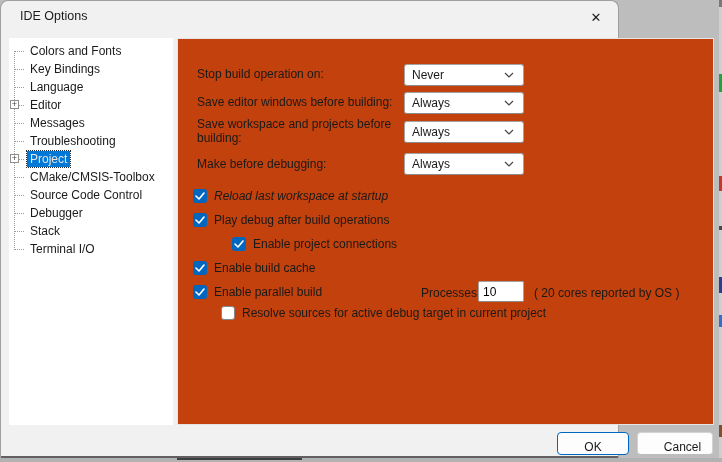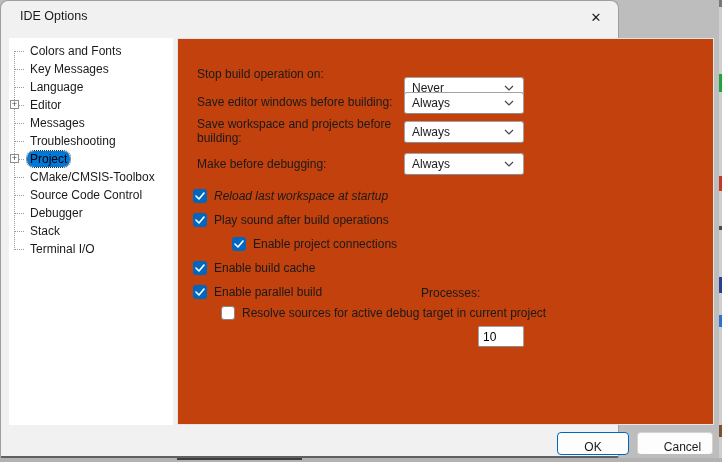--- a/index.html
+++ b/index.html
@@ -34,45 +34,45 @@
   .tree-rows { position:relative; padding-top:4px; }
   .tree-trunk { position:absolute; left:5px; top:13px; height:197px; width:0;
                 border-left:1px dotted #9a9a9a; }
   .tree-row { position:relative; height:18px; display:flex; align-items:center; padding-left:18px; }
   .tree-row::before { content:""; position:absolute; left:5px; top:9px; width:10px;
                       border-top:1px dotted #9a9a9a; }
   .twisty { position:absolute; left:1px; top:4px; width:9px; height:9px; background:#fff;
             border:1px solid #8f8f8f; font-size:9px; line-height:7px; text-align:center;
             color:#444; z-index:2; }
   .tree-label { padding:1px 3px; white-space:nowrap; }
-  .tree-label.selected { background:#0078d7; color:#000000; outline:1px dotted #2b2b2b; outline-offset:0;border-radius:7px; }
+  .tree-label.selected { background:#0078d7; color:#e5e5e5; outline:1px dotted #2b2b2b; outline-offset:0; }
 
   
   .content-panel { position:absolute; left:176px; top:37px; width:537px; height:387px;
                    background:#c2410c; border:1px solid #e4e4e4; }
   .f-label { position:absolute; left:19px; line-height:14px; }
   .lbl-0 { top:28px; } .lbl-1 { top:56px; } .lbl-2 { top:78px; width:200px; } .lbl-3 { top:118px; }
   .combo { position:absolute; left:226px; width:120px; height:22px; background:#ffffff;
            border:1px solid #a2a2a2; border-bottom-color:#8c8c8c; border-radius:3px;
            display:flex; align-items:center; justify-content:space-between;
            padding:0 9px 0 7px; cursor:default; }
-  .cb-0 { top:38px;gap:44px; } .cb-1 { top:53px; } .cb-2 { top:82px; } .cb-3 { top:114px; }
+  .cb-0 { top:25px;gap:44px; } .cb-1 { top:53px; } .cb-2 { top:82px; } .cb-3 { top:114px; }
 
   .check-row { position:absolute; left:15px; height:16px; display:flex; align-items:center; }
   .cr-0 { top:149px;font-style:italic; } .cr-1 { top:173px; } .cr-2 { top:197px;padding-left:39px; }
   .cr-3 { top:221px; } .cr-4 { top:245px; } .cr-5 { top:266px;padding-left:28px; }
   .checkbox { width:14px; height:14px; border-radius:3px; margin-right:7px; flex:none;
               display:flex; align-items:center; justify-content:center; }
   .checkbox.checked { background:#0067c0; }
   .checkbox.unchecked { background:#fff; border:1px solid #878787; }
 
   .proc-label { position:absolute; left:243px; top:247px; }
   .proc-input { position:absolute; left:300px; top:242px; width:46px; height:21px;
                 border:1px solid #a2a2a2; border-bottom-color:#8c8c8c; border-radius:2px;
-                padding:0 4px; font:12px "Liberation Sans", sans-serif; background:#fff;margin-top:45px; }
+                padding:0 4px; font:12px "Liberation Sans", sans-serif; background:#fff; }
   .proc-note { position:absolute; left:356px; top:247px; }
 
   
   .btn { position:absolute; top:431px; height:23px; background:#fdfdfd; border-radius:4px;
          display:flex; align-items:flex-end; justify-content:center; font-size:12px; cursor:default; }
   .btn-ok { left:556px; width:72px; border:1.5px solid #0067c0; }
   .btn-cancel { left:636px; width:76px; border:1px solid #d2d2d2; border-bottom-color:#bdbdbd;padding-left:15px; }
 </style>
 </head>
 <body>
@@ -99,21 +99,21 @@
   </div>
 
   <div class="tree-panel">
     <div class="tree-rows">
       <div class="tree-trunk"></div>
 
       <div class="tree-row">
         <span class="tree-label">Colors and Fonts</span>
       </div>
       <div class="tree-row">
-        <span class="tree-label">Key Messages</span>
+        <span class="tree-label">Key Bindings</span>
       </div>
       <div class="tree-row">
         <span class="tree-label">Language</span>
       </div>
       <div class="tree-row">
         <span class="twisty">+</span>
         <span class="tree-label">Editor</span>
       </div>
       <div class="tree-row">
         <span class="tree-label">Messages</span>
@@ -184,21 +184,21 @@
           </svg>
       </span>
       <span>Reload last workspace at startup</span>
     </div>
     <div class="check-row cr-1">
       <span class="checkbox checked">
         <svg width="10" height="8" viewBox="0 0 10 8">
             <polyline points="1,4 4,7 9,1" fill="none" stroke="#fff" stroke-width="1.6" stroke-linecap="round" stroke-linejoin="round"></polyline>
           </svg>
       </span>
-      <span>Play sound after build operations</span>
+      <span>Play debug after build operations</span>
     </div>
     <div class="check-row cr-2">
       <span class="checkbox checked">
         <svg width="10" height="8" viewBox="0 0 10 8">
             <polyline points="1,4 4,7 9,1" fill="none" stroke="#fff" stroke-width="1.6" stroke-linecap="round" stroke-linejoin="round"></polyline>
           </svg>
       </span>
       <span>Enable project connections</span>
     </div>
     <div class="check-row cr-3">
@@ -217,20 +217,21 @@
       </span>
       <span>Enable parallel build</span>
     </div>
     <div class="check-row cr-5">
       <span class="checkbox unchecked"></span>
       <span>Resolve sources for active debug target in current project</span>
     </div>
 
     <span class="proc-label">Processes:</span>
     <input class="proc-input" value="10" style="">
+    <span class="proc-note">( 20 cores reported by OS )</span>
   </div>
 
   <div class="btn btn-ok">
     <span>OK</span>
   </div>
   <div class="btn btn-cancel">
     <span>Cancel</span>
   </div>
 </div>
 

